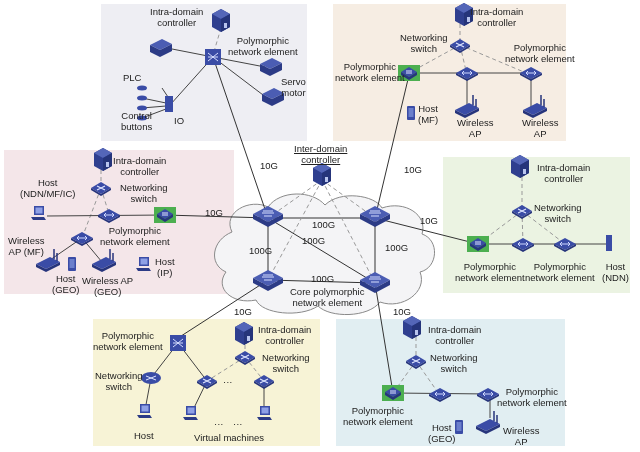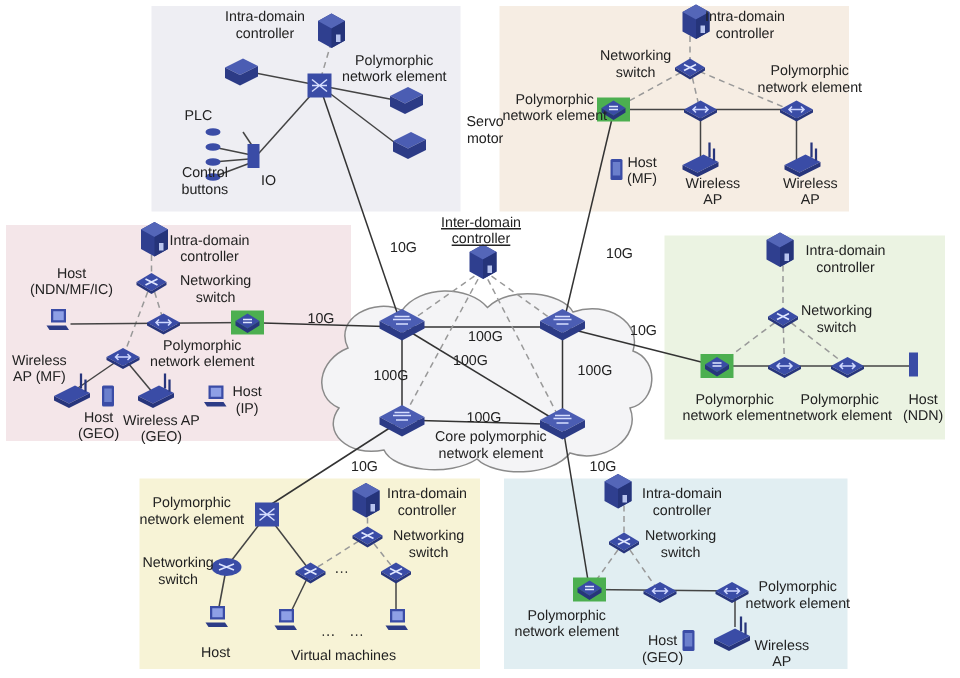--- a/index.html
+++ b/index.html
@@ -233,21 +233,21 @@
 <div class="lbl" style="left:205px;top:207px;">10G</div>
 <div class="lbl" style="left:420px;top:215px;">10G</div>
 <div class="lbl" style="left:234px;top:306px;">10G</div>
 <div class="lbl" style="left:393px;top:306px;">10G</div>
 
 <div class="lbl" style="left:150px;top:6px;">Intra-domain
 controller</div>
 <div class="lbl" style="left:228px;top:35px;">Polymorphic
 network element</div>
 <div class="lbl" style="left:123px;top:43px;margin-top:29px;">PLC</div>
-<div class="lbl" style="left:281px;top:76px;margin-left:30px;">Servo
+<div class="lbl" style="left:281px;top:76px;">Servo
 motor</div>
 <div class="lbl" style="left:105px;top:110px;margin-left:16px;">Control
 buttons</div>
 <div class="lbl" style="left:174px;top:115px;">IO</div>
 
 <div class="lbl" style="left:470px;top:6px;">Intra-domain
 controller</div>
 <div class="lbl" style="left:400px;top:32px;">Networking
 switch</div>
 <div class="lbl" style="left:335px;top:61px;">Polymorphic

